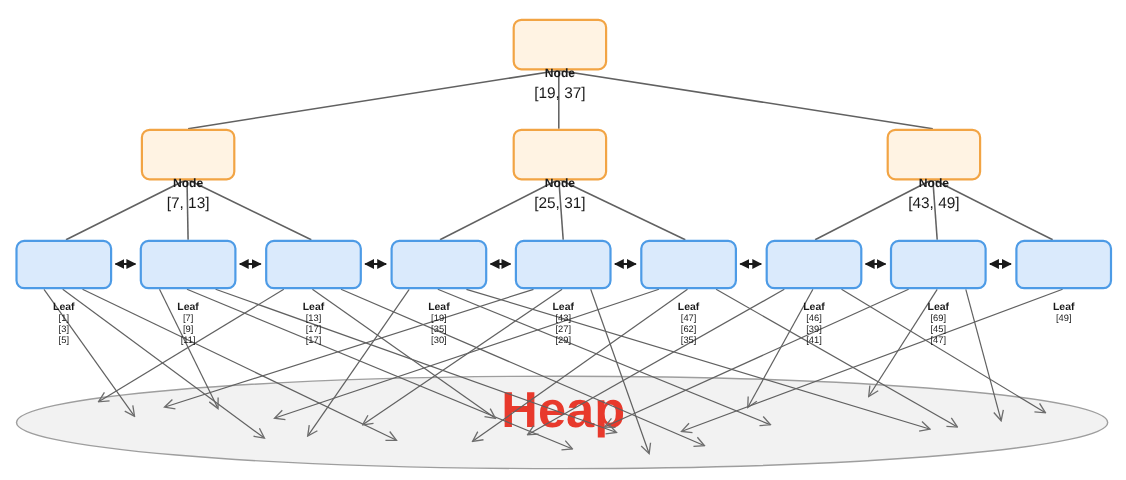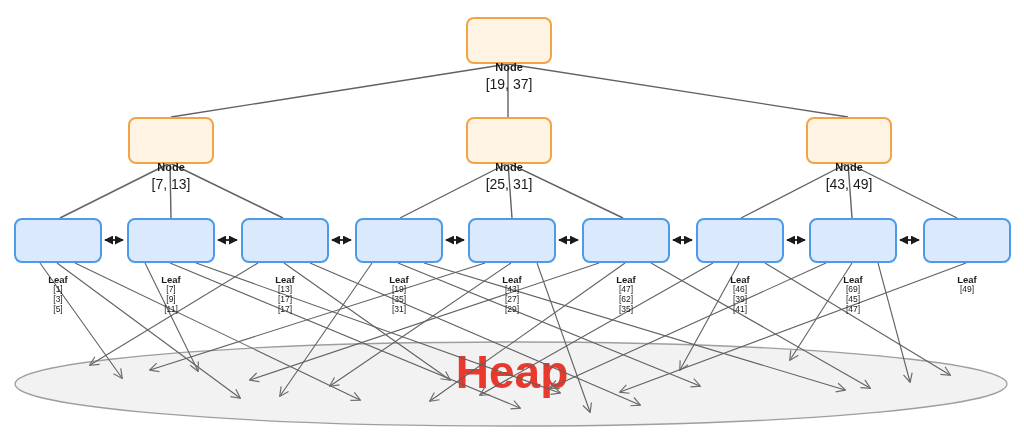--- a/index.html
+++ b/index.html
@@ -143,21 +143,21 @@
   <div class="box leaf-box" style="left:241px;top:218px;">
     <div class="box-title">Leaf</div>
     <div class="leaf-val">[13]</div>
     <div class="leaf-val">[17]</div>
     <div class="leaf-val">[17]</div>
   </div>
   <div class="box leaf-box" style="left:355px;top:218px;">
     <div class="box-title">Leaf</div>
     <div class="leaf-val">[19]</div>
     <div class="leaf-val">[35]</div>
-    <div class="leaf-val">[31]</div>
+    <div class="leaf-val">[30]</div>
   </div>
   <div class="box leaf-box" style="left:468px;top:218px;">
     <div class="box-title">Leaf</div>
     <div class="leaf-val">[43]</div>
     <div class="leaf-val">[27]</div>
     <div class="leaf-val">[29]</div>
   </div>
   <div class="box leaf-box" style="left:582px;top:218px;">
     <div class="box-title">Leaf</div>
     <div class="leaf-val">[47]</div>

